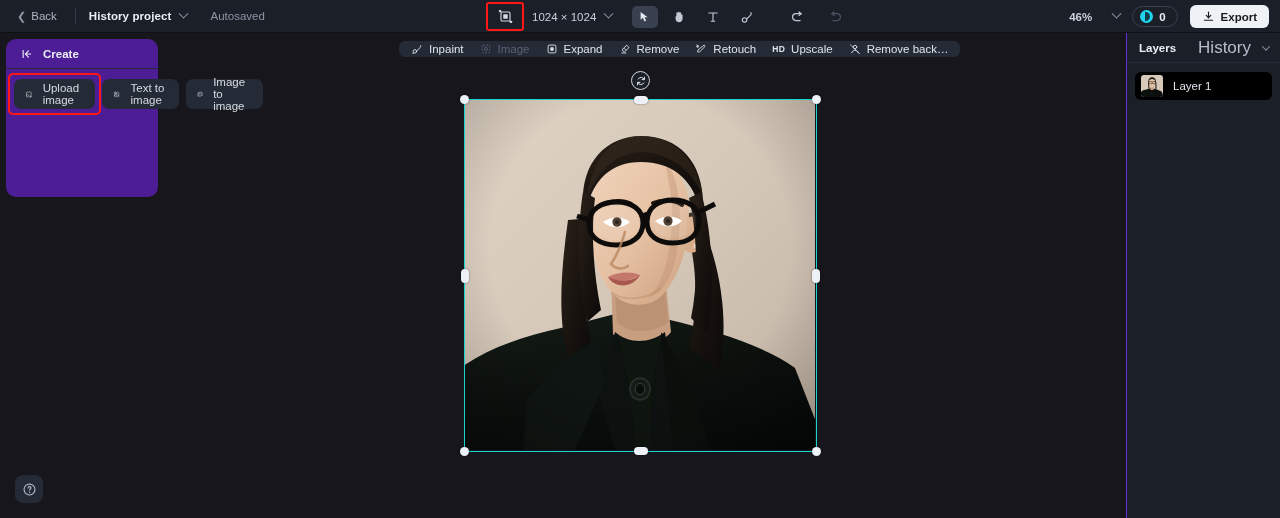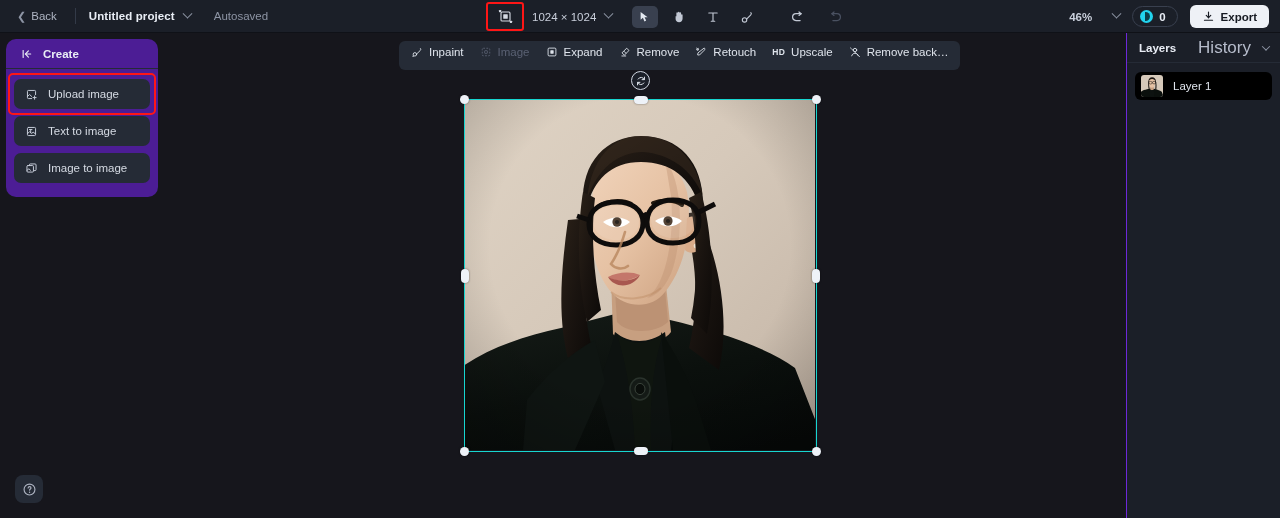--- a/index.html
+++ b/index.html
@@ -84,37 +84,37 @@
     position: absolute; left: 6px; top: 39px;
     width: 152px; height: 158px;
     background: #4c1d95; border-radius: 10px;
     padding: 0; overflow: visible;
   }
   .sb-head {
     height: 30px; display: flex; align-items: center; gap: 9px;
     padding: 0 14px; border-bottom: 1px solid #252b36;
   }
   .sb-head-title { color: #e9edf5; font-size: 11.5px; font-weight: bold; }
-  .sb-list { padding: 10px 8px 10px 8px; display: flex; flex-direction: column; gap: 7px; }
+  .sb-list { padding: 10px 8px 10px 8px; display: flex; flex-direction: row; gap: 7px; }
   .sb-item {
     position: relative;
     height: 30px; display: flex; align-items: center; gap: 10px;
     padding: 0 11px; border-radius: 7px;
     background: #252b36; color: #d5dae3; font-size: 11.5px; cursor: pointer;
   }
   .sb-item.highlight::before {
     content: ""; position: absolute; left: -6px; right: -6px; top: -6px; bottom: -6px;
     border: 2px solid #ff1616; border-radius: 5px; pointer-events: none;
   }
 
   
   .canvas-toolbar {
     position: absolute; left: 399px; top: 41px;
-    height: 29px; background: #252b36; border-radius: 6px;
-    display: flex; align-items: flex-start; padding: 0 4px;
+    height: 16px; background: #252b36; border-radius: 6px;
+    display: flex; align-items: center; padding: 8px 4px;
   }
   .ct-item {
     display: flex; align-items: center; gap: 6px;
     height: 21px; padding: 0 8px; border-radius: 4px;
     color: #dfe4ec; font-size: 11.5px; white-space: nowrap; cursor: pointer;
   }
   .ct-item.disabled { color: #5a6173; cursor: default; }
   .hd-tag { font-size: 8.5px; font-weight: bold; letter-spacing: .3px; }
   .rotate-handle {
     position: absolute; left: 631px; top: 71px; width: 19px; height: 19px;
@@ -176,21 +176,21 @@
 <div class="app">
 
   <div class="header">
 
     <div class="hdr-left">
       <div class="back-btn">
         <span class="chev-l">❮</span>
         <span>Back</span>
       </div>
       <div class="hdr-divider"></div>
-      <span class="proj-name">Untitled project</span>
+      <span class="proj-name">History project</span>
       <span class="caret"></span>
       <span class="autosaved">Autosaved</span>
     </div>
 
     <div class="hdr-center">
       <div class="frame-btn-wrap">
         <div class="icon-btn">
           <svg width="15" height="15" viewBox="0 0 16 16" fill="none" stroke="#d5dae3" stroke-width="1.2">
             <rect x="3.2" y="3.2" width="9.6" height="9.6" rx="1.2"></rect>
             <rect x="5.6" y="5.6" width="4.8" height="4.8" rx=".6" fill="#d5dae3" stroke="none"></rect>

